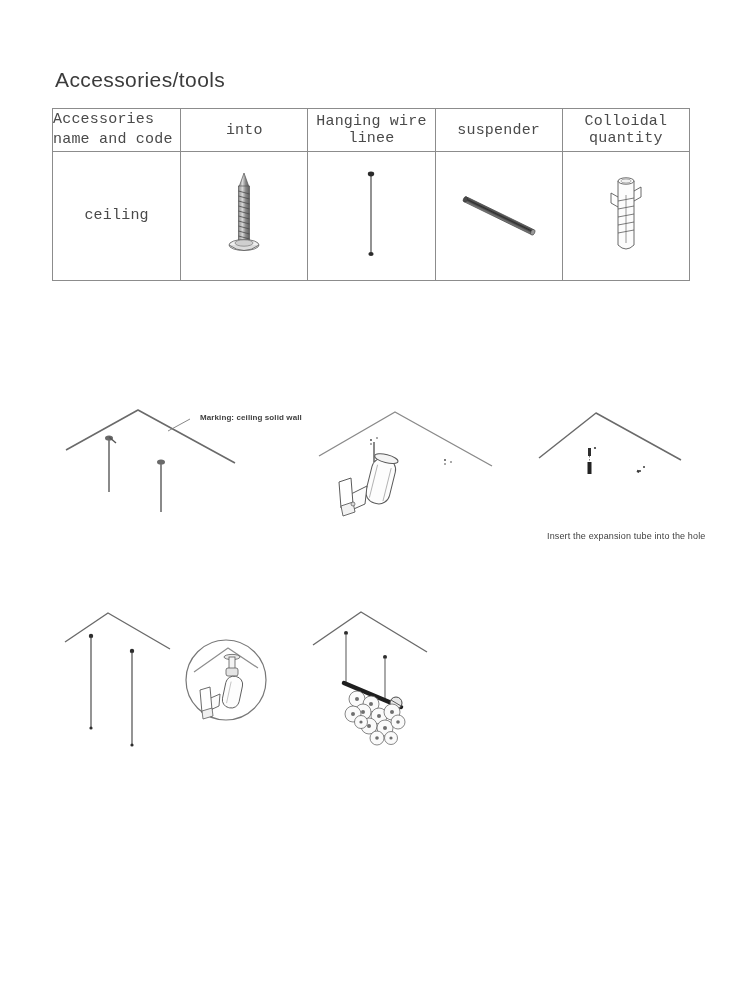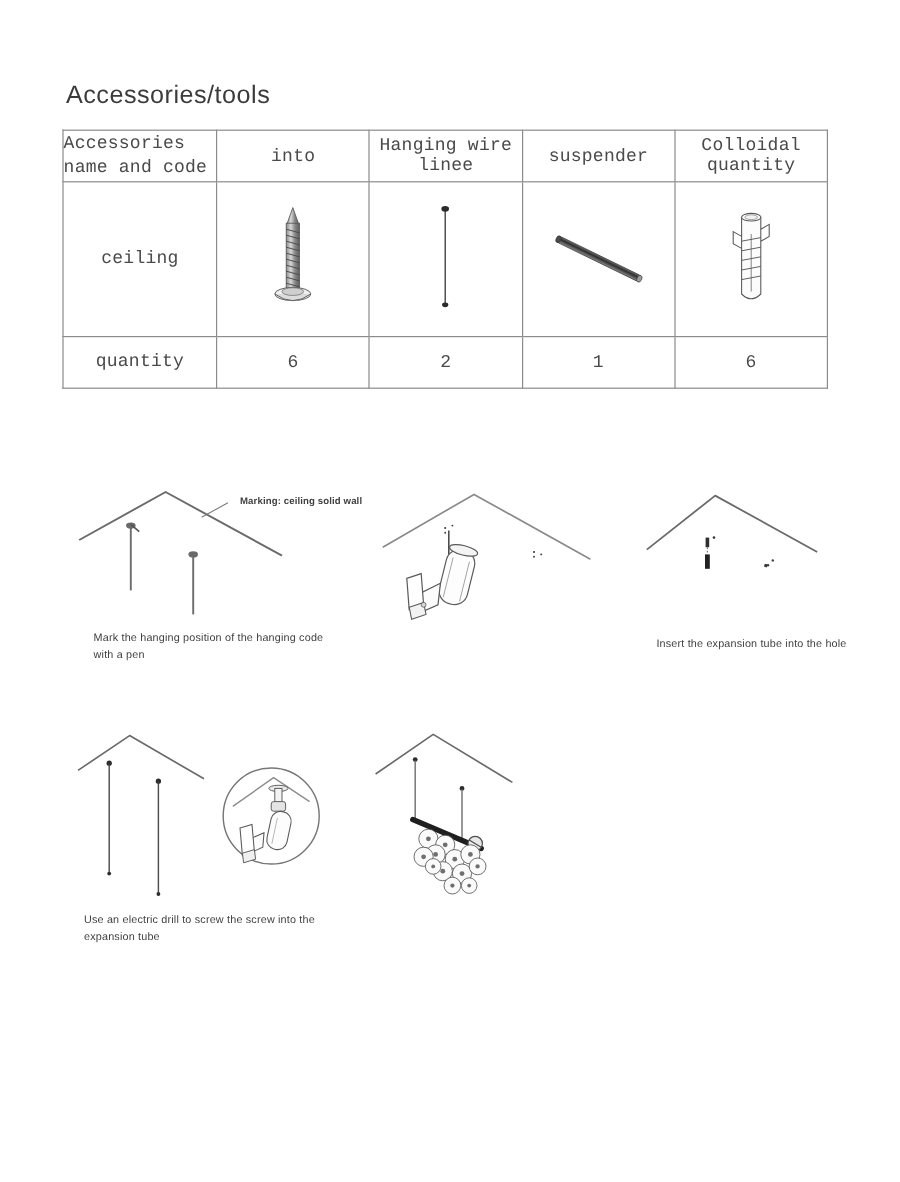--- a/index.html
+++ b/index.html
@@ -220,50 +220,40 @@
               <path d="M22 64 L38 61"></path>
             <path d="M22 72 L38 69"></path>
           </g>
 
           <path d="M22 36 L15 32 L15 42 L22 46" fill="none" stroke="#5a5a5a" stroke-width="0.9"></path>
           <path d="M38 30 L45 26 L45 36 L38 40" fill="none" stroke="#5a5a5a" stroke-width="0.9"></path>
         </svg>
       </td>
     </tr>
 
-    <tr class="quantity-row">
-      <td class="row-label centered">
-        <span class="label-inner">quantity</span>
-      </td>
-      <td class="qty-cell">6</td>
-      <td class="qty-cell">2</td>
-      <td class="qty-cell">1</td>
-      <td class="qty-cell">6</td>
-    </tr>
   </tbody>
 </table>
 
 <div class="step" id="step-1">
   <div class="art">
     <svg width="250" height="125" viewBox="0 0 250 125">
 
       <path d="M6 50 L78 10 L175 63" fill="none" stroke="#6a6a6a" stroke-width="1.6" stroke-linejoin="round"></path>
 
       <path d="M108 31 L130 19" fill="none" stroke="#7a7a7a" stroke-width="0.9"></path>
 
       <line x1="49" y1="40" x2="49" y2="92" stroke="#6d6d6d" stroke-width="1.6"></line>
       <ellipse cx="49" cy="38" rx="4" ry="2.6" fill="#6a6a6a"></ellipse>
       <path d="M49 37 L56 43" stroke="#555" stroke-width="1.4"></path>
 
       <line x1="101" y1="64" x2="101" y2="112" stroke="#6d6d6d" stroke-width="1.6"></line>
       <ellipse cx="101" cy="62" rx="4" ry="2.6" fill="#6a6a6a"></ellipse>
     </svg>
     <div class="marking-label">Marking: ceiling solid wall</div>
   </div>
-  <div class="caption">Mark the hanging position of the hanging code with a pen</div>
 </div>
 
 <div class="step" id="step-2">
   <div class="art">
     <svg width="250" height="125" viewBox="0 0 250 125">
 
       <path d="M24 56 L100 12 L197 66" fill="none" stroke="#8a8a8a" stroke-width="1.4" stroke-linejoin="round"></path>
 
       <line x1="79" y1="42" x2="79" y2="62" stroke="#4a4a4a" stroke-width="1.3"></line>
 
@@ -347,21 +337,20 @@
           <rect x="164" y="76" width="17" height="32" rx="8" fill="#fdfdfd" stroke="#5a5a5a" stroke-width="0.9"></rect>
           <line x1="169" y1="82" x2="169" y2="104" stroke="#a5a5a5" stroke-width="0.6"></line>
         </g>
 
         <path d="M160 94 L146 100 L146 112 L159 106 Z" fill="#fcfcfc" stroke="#5a5a5a" stroke-width="0.9"></path>
         <path d="M140 90 L150 87 L152 110 L142 113 Z" fill="#ffffff" stroke="#5a5a5a" stroke-width="0.9"></path>
         <path d="M142 111 L152 108 L153 116 L143 119 Z" fill="#f0f0f0" stroke="#5a5a5a" stroke-width="0.8"></path>
       </g>
     </svg>
   </div>
-  <div class="caption">Use an electric drill to screw the screw into the expansion tube</div>
 </div>
 
 <div class="step" id="step-5">
   <div class="art">
     <svg width="245" height="155" viewBox="0 0 245 155">
 
       <path d="M18 45 L66 12 L132 52" fill="none" stroke="#6a6a6a" stroke-width="1.4" stroke-linejoin="round"></path>
 
       <circle cx="51" cy="33" r="2" fill="#2d2d2d"></circle>
       <line x1="51" y1="34" x2="51" y2="83" stroke="#7c7c7c" stroke-width="1.3"></line>

